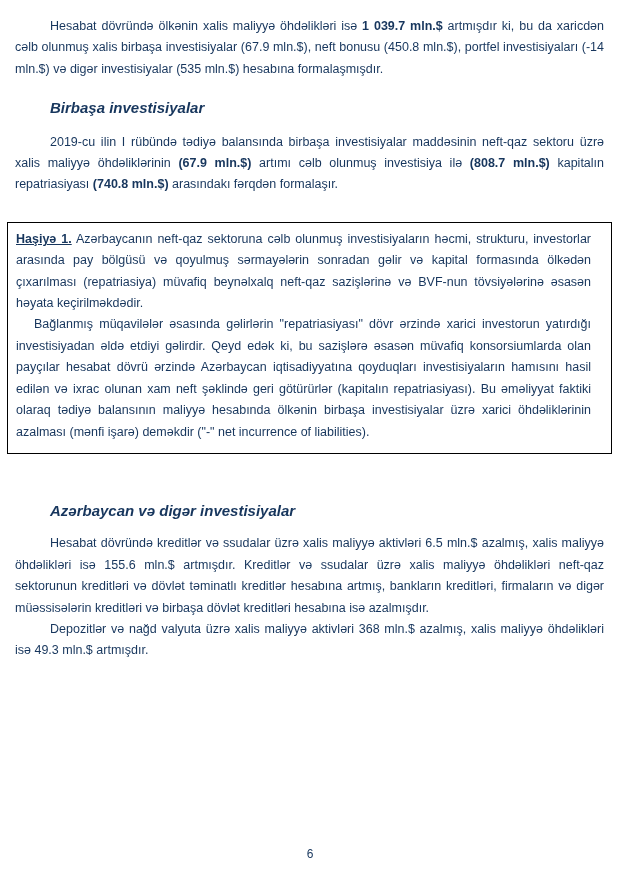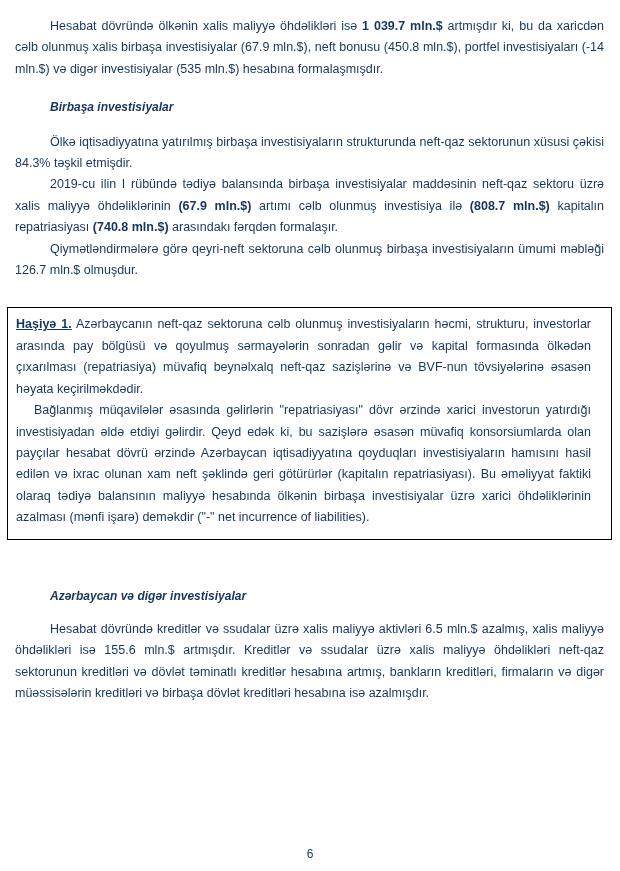--- a/index.html
+++ b/index.html
@@ -22,21 +22,21 @@
   }
   .para {
     margin: 0;
     text-align: justify;
     text-indent: 35px;
   }
   .heading {
     font-weight: bold;
     font-style: italic;
     text-indent: 35px;
-    font-size: 12px;
+    font-size: 15px;
     margin: 0;
   }
   .heading.h-first {
     margin: 17px 0 13px 0;
   }
   .heading.h-second {
     margin: 46px 0 12px 0;
   }
   .b { font-weight: bold; }
   .u { text-decoration: underline; }
@@ -64,31 +64,30 @@
 </head>
 <body>
 
 <div class="page">
 
   <p class="para"><span>Hesabat dövründə ölkənin xalis maliyyə öhdəlikləri isə </span><span class="b">1 039.7 mln.$</span><span> artmışdır ki, bu da xaricdən cəlb olunmuş xalis birbaşa investisiyalar (67.9 mln.$), neft bonusu (450.8 mln.$), portfel investisiyaları (-14 mln.$) və digər investisiyalar (535 mln.$) hesabına formalaşmışdır.</span></p>
 
   <h3 class="heading h-first">Birbaşa investisiyalar</h3>
 
 
-  <p class="para">Ölkə iqtisadiyyatına yatırılmış birbaşa investisiyaların strukturunda neft-qaz sektorunun xüsusi çəkisi 84.3% təşkil etmişdir.</p>
 
   <p class="para"><span>2019-cu ilin I rübündə tədiyə balansında birbaşa investisiyalar maddəsinin neft-qaz sektoru üzrə xalis maliyyə öhdəliklərinin </span><span class="b">(67.9 mln.$)</span><span> artımı cəlb olunmuş investisiya ilə </span><span class="b">(808.7 mln.$)</span><span> kapitalın repatriasiyası </span><span class="b">(740.8 mln.$)</span><span> arasındakı fərqdən formalaşır.</span></p>
 
-  <p class="para">Qiymətləndirmələrə görə qeyri-neft sektoruna cəlb olunmuş birbaşa investisiyaların ümumi məbləği 126.7 mln.$ olmuşdur.</p>
 
   <div class="note-box">
     <p class="para"><span class="b u">Haşiyə 1.</span><span> Azərbaycanın neft-qaz sektoruna cəlb olunmuş investisiyaların həcmi, strukturu, investorlar arasında pay bölgüsü və qoyulmuş sərmayələrin sonradan gəlir və kapital formasında ölkədən çıxarılması (repatriasiya) müvafiq beynəlxalq neft-qaz sazişlərinə və BVF-nun tövsiyələrinə əsasən həyata keçirilməkdədir.</span></p>
     <p class="para indent-sm">Bağlanmış müqavilələr əsasında gəlirlərin "repatriasiyası" dövr ərzində xarici investorun yatırdığı investisiyadan əldə etdiyi gəlirdir. Qeyd edək ki, bu sazişlərə əsasən müvafiq konsorsiumlarda olan payçılar hesabat dövrü ərzində Azərbaycan iqtisadiyyatına qoyduqları investisiyaların hamısını hasil edilən və ixrac olunan xam neft şəklində geri götürürlər (kapitalın repatriasiyası). Bu əməliyyat faktiki olaraq tədiyə balansının maliyyə hesabında ölkənin birbaşa investisiyalar üzrə xarici öhdəliklərinin azalması (mənfi işarə) deməkdir ("-" net incurrence of liabilities).</p>
   </div>
 
   <h3 class="heading h-second">Azərbaycan və digər investisiyalar</h3>
 
   <p class="para">Hesabat dövründə kreditlər və ssudalar üzrə xalis maliyyə aktivləri 6.5 mln.$ azalmış, xalis maliyyə öhdəlikləri isə 155.6 mln.$ artmışdır. Kreditlər və ssudalar üzrə xalis maliyyə öhdəlikləri neft-qaz sektorunun kreditləri və dövlət təminatlı kreditlər hesabına artmış, bankların kreditləri, firmaların və digər müəssisələrin kreditləri və birbaşa dövlət kreditləri hesabına isə azalmışdır.</p>
 
+  <p class="para">Depozitlər və nağd valyuta üzrə xalis maliyyə aktivləri 368 mln.$ azalmış, xalis maliyyə öhdəlikləri isə 49.3 mln.$ artmışdır.</p>
 
   <div class="page-number">6</div>
 
 </div>
 
 </body></html>

